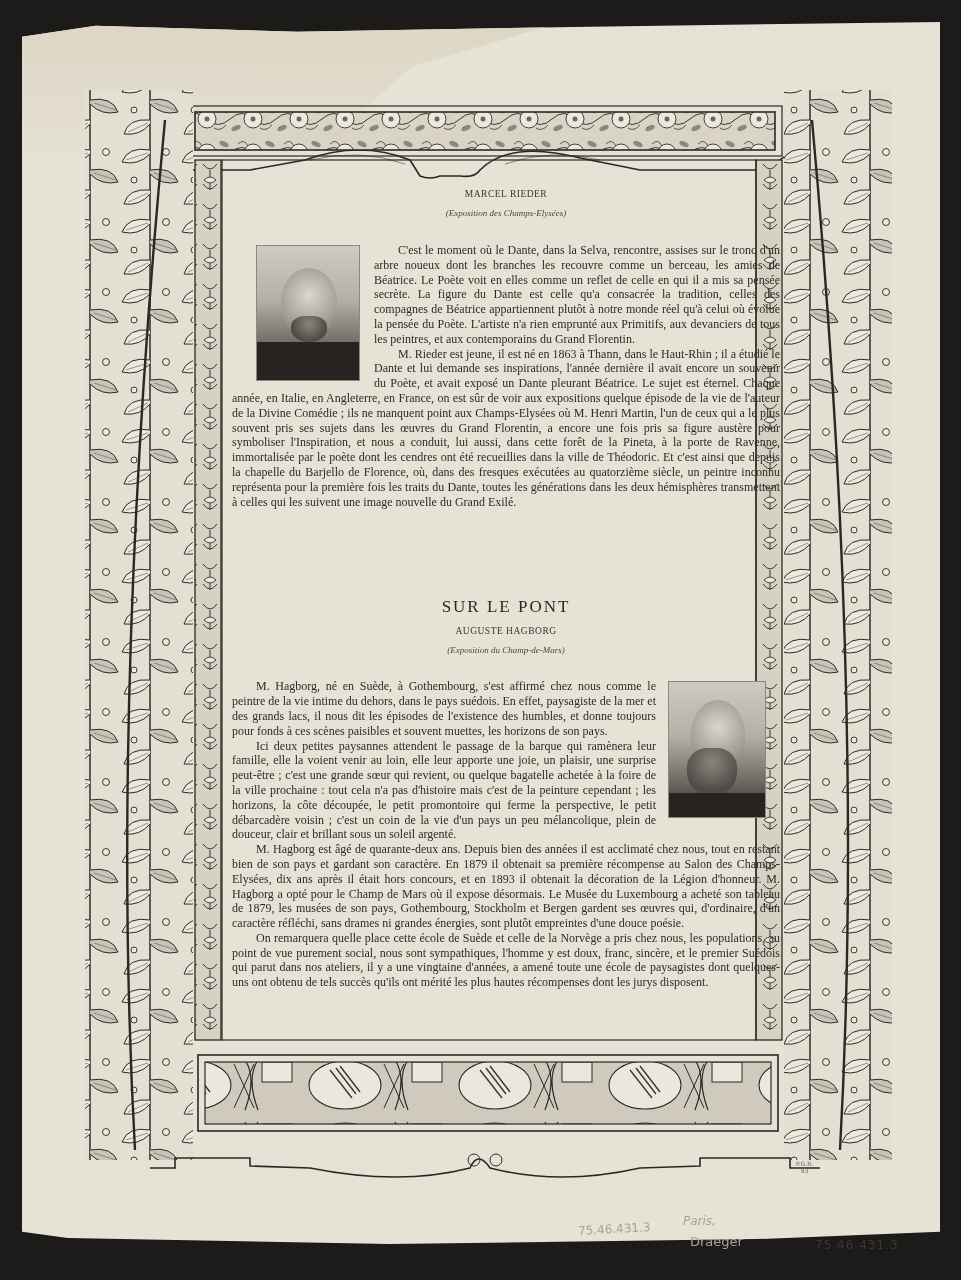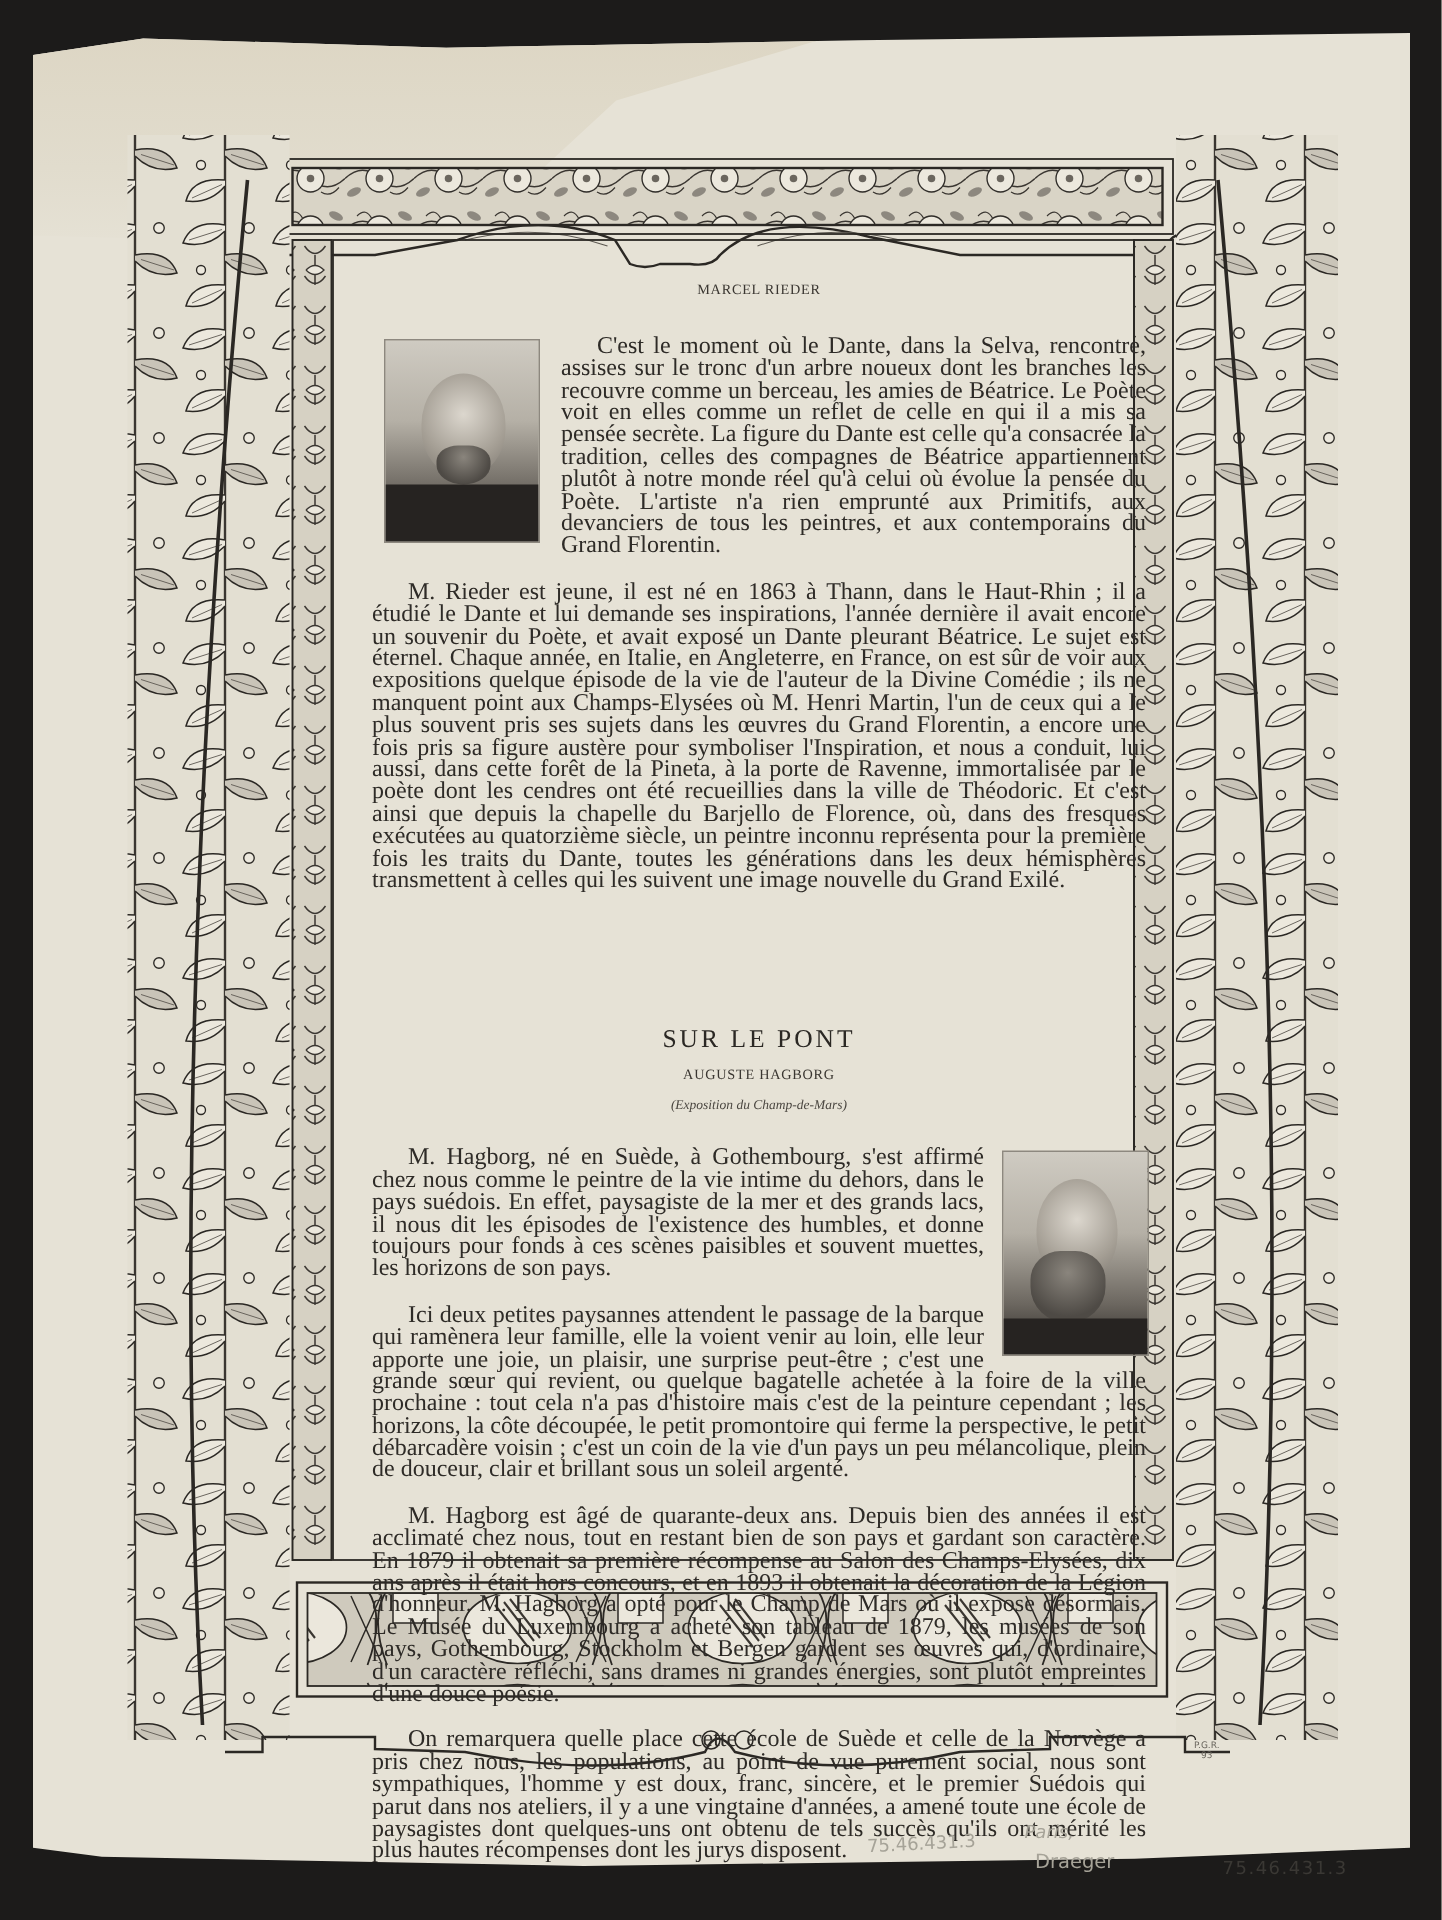--- a/index.html
+++ b/index.html
@@ -24,22 +24,22 @@
     .content {
       position: absolute; left: 232px; top: 180px; width: 548px; height: 860px;
     }
     .title {
       text-align: center; font-size: 17px; letter-spacing: 2px; color: #2b2824;
       margin: 0; font-weight: normal;
     }
     .artist { text-align: center; font-size: 9.5px; letter-spacing: 0.5px; color: #3a3631; margin-top: 9px; }
     .venue { text-align: center; font-size: 9px; font-style: italic; color: #4a4640; margin-top: 9px; }
     .para {
-      font-size: 16px; line-height: 14.8px; color: #2e2b27; text-align: justify;
-      text-indent: 24px; margin: 16px;
+      font-size: 12px; line-height: 14.8px; color: #2e2b27; text-align: justify;
+      text-indent: 24px; margin: 0;
     }
     .photo {
       background: linear-gradient(180deg, #cfcbc2 0%, #b5b0a6 40%, #6c6760 75%, #2a2724 100%);
       border: 1px solid #8d887f;
       position: relative; overflow: hidden;
     }
     .photo .face {
       position: absolute; border-radius: 50% 50% 45% 45%;
       background: radial-gradient(circle at 50% 40%, #dcd7ce 0%, #a49e94 60%, #7b766f 100%);
     }
@@ -115,20 +115,21 @@
   <rect x="205" y="1062" width="566" height="62" fill="url(#palettes)" stroke="#2b2824" stroke-width="1.2"></rect>
 
   <path d="M150 1168 L175 1168 L175 1158 L250 1158 L250 1166 L310 1168 Q400 1186 470 1168 Q478 1150 490 1168 Q560 1186 640 1168 L700 1166 L700 1158 L790 1158 L790 1168 L820 1168" stroke="#2b2824" stroke-width="1.6" fill="none"></path>
   <circle cx="474" cy="1160" r="6" fill="none" stroke="#2b2824" stroke-width="1"></circle>
   <circle cx="496" cy="1160" r="6" fill="none" stroke="#2b2824" stroke-width="1"></circle>
 </svg>
 
 <div class="content">
 
   <div class="artist">MARCEL RIEDER</div>
+  <div class="venue">(Exposition des Champs-Elysées)</div>
 
   <div style="margin-top:25px; position:relative;">
     <div class="photo" style="float:left; width:102px; height:134px; margin: 2px 14px 2px 24px;">
       <div class="face" style="left:24px; top:22px; width:56px; height:68px;"></div>
       <div class="beard" style="left:34px; top:70px; width:36px; height:26px;"></div>
       <div class="coat"></div>
     </div>
     <p class="para">C'est le moment où le Dante, dans la Selva, rencontre, assises sur le tronc d'un arbre noueux dont les branches les recouvre comme un berceau, les amies de Béatrice. Le Poète voit en elles comme un reflet de celle en qui il a mis sa pensée secrète. La figure du Dante est celle qu'a consacrée la tradition, celles des compagnes de Béatrice appartiennent plutôt à notre monde réel qu'à celui où évolue la pensée du Poète. L'artiste n'a rien emprunté aux Primitifs, aux devanciers de tous les peintres, et aux contemporains du Grand Florentin.</p>
     <p class="para">M. Rieder est jeune, il est né en 1863 à Thann, dans le Haut-Rhin ; il a étudié le Dante et lui demande ses inspirations, l'année dernière il avait encore un souvenir du Poète, et avait exposé un Dante pleurant Béatrice. Le sujet est éternel. Chaque année, en Italie, en Angleterre, en France, on est sûr de voir aux expositions quelque épisode de la vie de l'auteur de la Divine Comédie ; ils ne manquent point aux Champs-Elysées où M. Henri Martin, l'un de ceux qui a le plus souvent pris ses sujets dans les œuvres du Grand Florentin, a encore une fois pris sa figure austère pour symboliser l'Inspiration, et nous a conduit, lui aussi, dans cette forêt de la Pineta, à la porte de Ravenne, immortalisée par le poète dont les cendres ont été recueillies dans la ville de Théodoric. Et c'est ainsi que depuis la chapelle du Barjello de Florence, où, dans des fresques exécutées au quatorzième siècle, un peintre inconnu représenta pour la première fois les traits du Dante, toutes les générations dans les deux hémisphères transmettent à celles qui les suivent une image nouvelle du Grand Exilé.</p>
   </div>

